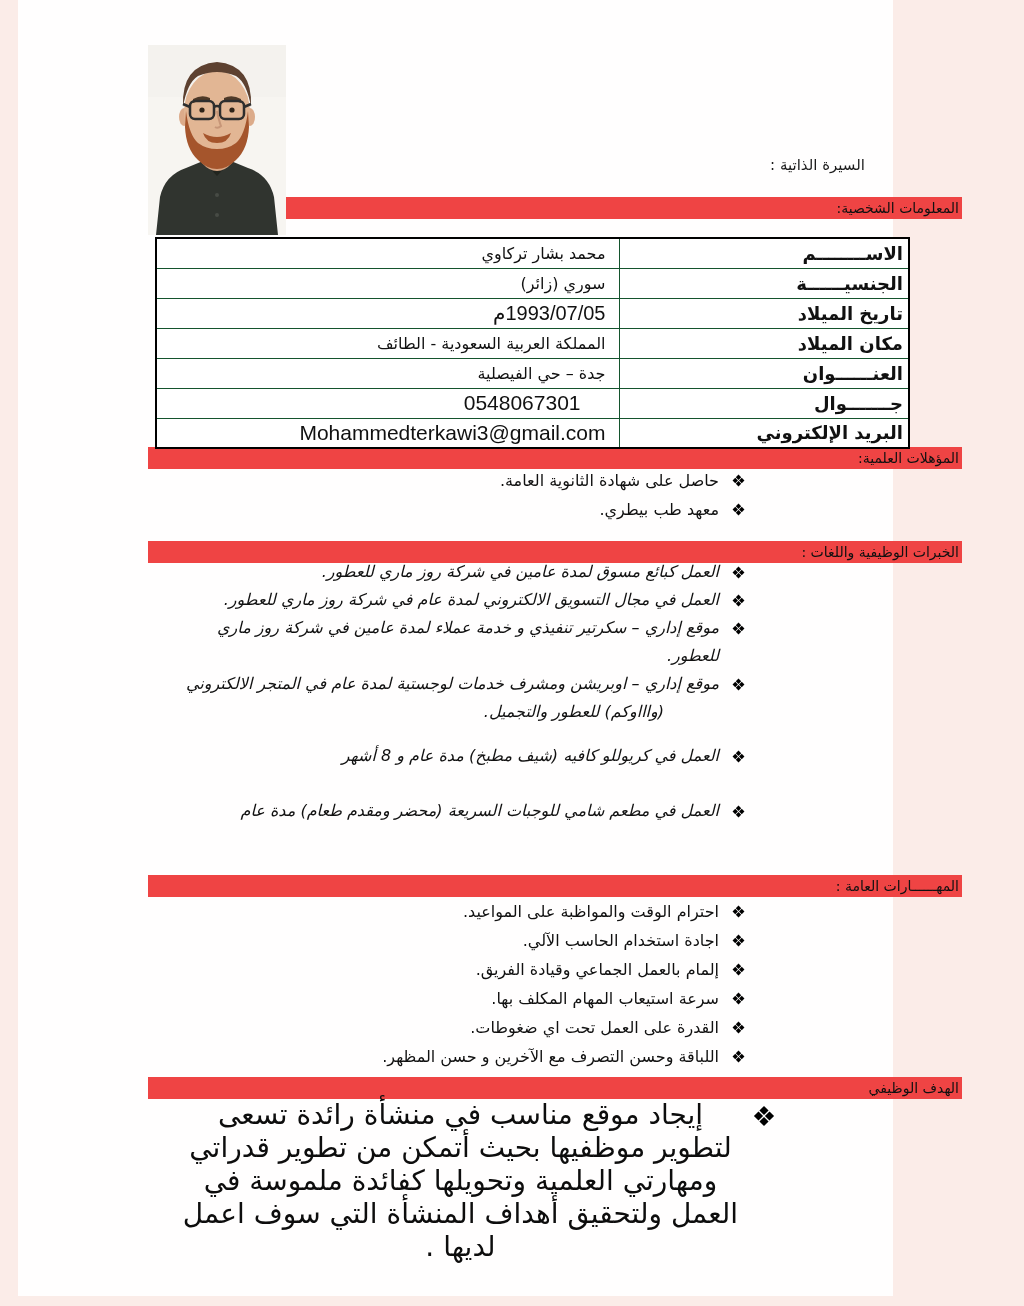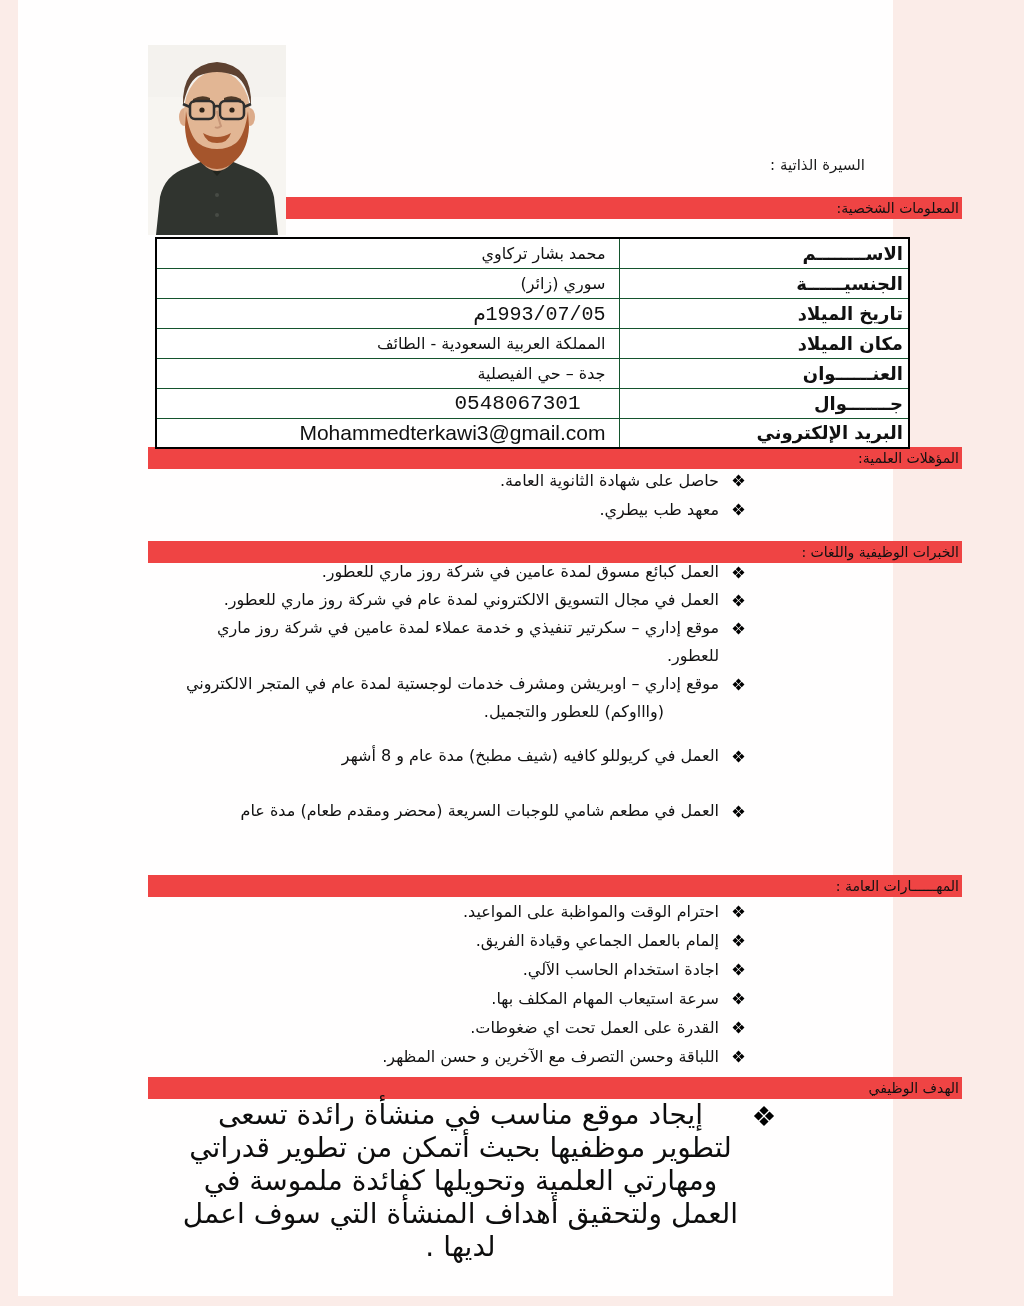--- a/index.html
+++ b/index.html
@@ -49,38 +49,38 @@
     width:753px; border-collapse:collapse; table-layout:fixed;
     direction:rtl; z-index:2; background:#fff;
     border:2px solid #000;
   }
   table.info td { border:1px solid #14532d; height:30px; vertical-align:middle; overflow:hidden; }
   td.flabel {
     width:290px; font-weight:bold; font-size:18px;
     text-align:right; padding:0 5px 0 2px; white-space:nowrap;
   }
   td.fvalue { width:463px; text-align:right; padding:0 13px 0 4px; font-size:16px; white-space:nowrap; }
-  tr.r-num  td.fvalue { font-family:Liberation Mono, monospace; font-size:20px; padding-left:4px; }
+  tr.r-num  td.fvalue { font-family:Liberation Sans, sans-serif; font-size:20px; padding-left:4px; }
   tr.r-phone td.fvalue { padding-right:38px; font-size:21px; }
   tr.r-email td.fvalue { font-family:"Liberation Sans","DejaVu Sans",sans-serif; font-size:21px; }
 
   
   ul.blist {
     position:absolute; right:148px; left:150px;
     list-style:none; direction:rtl; text-align:right;
   }
   ul.blist li { display:flex; gap:13px; align-items:flex-start; font-size:16px; line-height:29px; }
   .bullet-icon { flex:0 0 13px; }
   .bullet-icon svg { width:13px; height:13px; display:block; margin-top:8px; }
   ul.qual-list  { top:466px; }
   ul.exp-list   { top:558px; }
   ul.exp-list li { line-height:28px; }
   ul.exp-list li:nth-child(5) { margin-top:16px; }
   ul.exp-list li:nth-child(6) { margin-top:27px; }
-  .exp-list .li-text { display:block; }
+  .exp-list .li-text { display:block;font-style:italic; }
   .exp-list li:nth-child(4) .li-text {
     width:648px; padding-right:55px; text-indent:-55px;
   }
   ul.skills-list { top:897px; }
 
   
   .objective {
     position:absolute; left:160px; right:150px; top:1098px;
     direction:rtl; text-align:center;
     font-size:28px; line-height:33px; color:#0d0d0d;
@@ -268,29 +268,29 @@
           </svg>
         </span>
       <span class="li-text">احترام الوقت والمواظبة على المواعيد.</span>
     </li>
     <li>
       <span class="bullet-icon">
           <svg viewBox="0 0 24 24">
             <path fill="#000" d="M12 1 L17 6 12 11 7 6 Z M1 12 L6 7 11 12 6 17 Z M23 12 L18 7 13 12 18 17 Z M12 23 L17 18 12 13 7 18 Z"></path>
           </svg>
         </span>
+      <span class="li-text">اجادة استخدام الحاسب الآلي.</span>
+    </li>
+    <li>
+      <span class="bullet-icon">
+          <svg viewBox="0 0 24 24">
+            <path fill="#000" d="M12 1 L17 6 12 11 7 6 Z M1 12 L6 7 11 12 6 17 Z M23 12 L18 7 13 12 18 17 Z M12 23 L17 18 12 13 7 18 Z"></path>
+          </svg>
+        </span>
       <span class="li-text">إلمام بالعمل الجماعي وقيادة الفريق.</span>
-    </li>
-    <li>
-      <span class="bullet-icon">
-          <svg viewBox="0 0 24 24">
-            <path fill="#000" d="M12 1 L17 6 12 11 7 6 Z M1 12 L6 7 11 12 6 17 Z M23 12 L18 7 13 12 18 17 Z M12 23 L17 18 12 13 7 18 Z"></path>
-          </svg>
-        </span>
-      <span class="li-text">اجادة استخدام الحاسب الآلي.</span>
     </li>
     <li>
       <span class="bullet-icon">
           <svg viewBox="0 0 24 24">
             <path fill="#000" d="M12 1 L17 6 12 11 7 6 Z M1 12 L6 7 11 12 6 17 Z M23 12 L18 7 13 12 18 17 Z M12 23 L17 18 12 13 7 18 Z"></path>
           </svg>
         </span>
       <span class="li-text">سرعة استيعاب المهام المكلف بها.</span>
     </li>
     <li>

